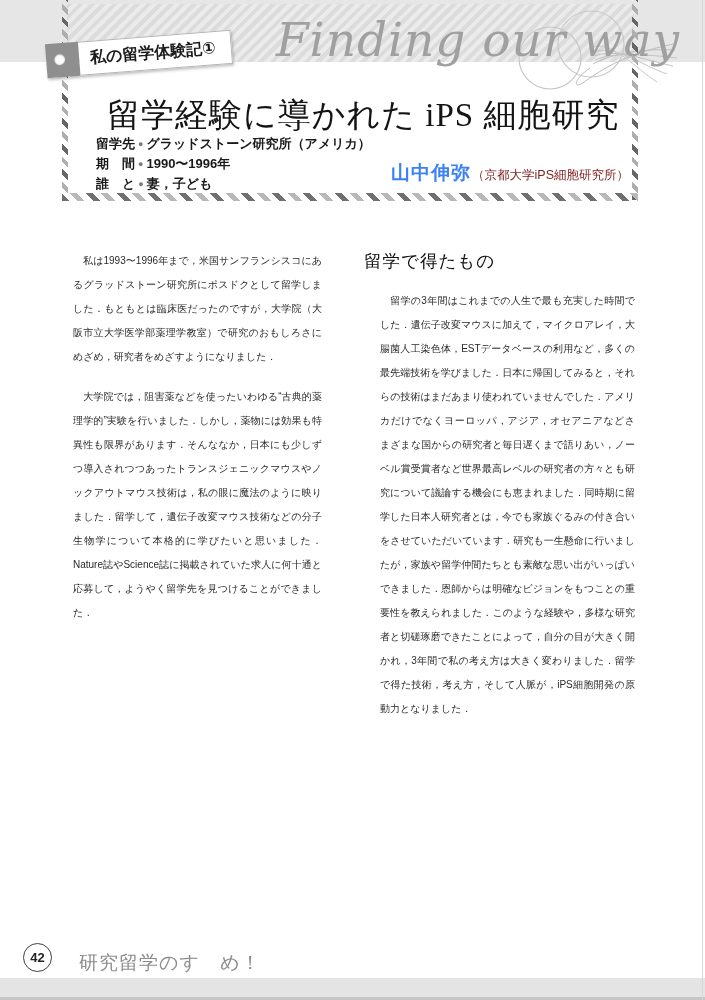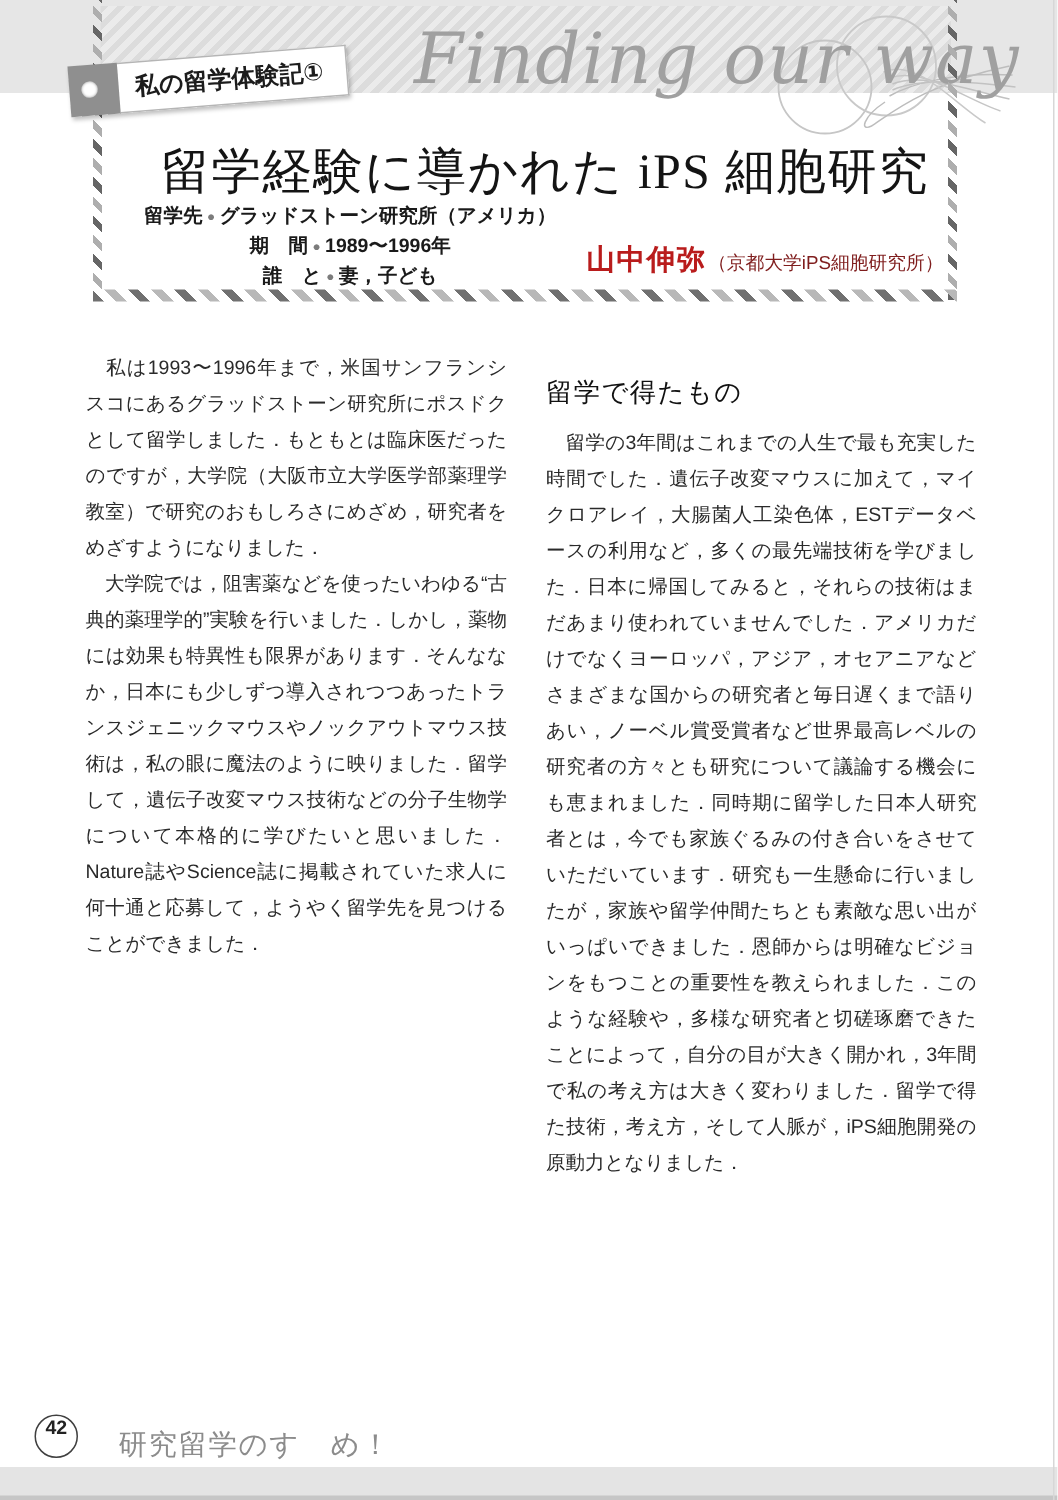--- a/index.html
+++ b/index.html
@@ -81,49 +81,49 @@
   
   .title {
     position: absolute; left: 95px; top: 82px; margin: 12px;
     font-family: "Liberation Serif", "DejaVu Serif", serif;
     font-weight: 500;
     font-size: 33px; line-height: 42px;
     color: #141414; letter-spacing: 1px;
     white-space: nowrap;
   }
   .meta { position: absolute; left: 96px; top: 134px; }
-  .meta-row { font-size: 13px; font-weight: bold; color: #1a1a1a; line-height: 20px; white-space: nowrap; text-align: center; }
+  .meta-row { font-size: 13px; font-weight: bold; color: #1a1a1a; line-height: 20px; white-space: nowrap; }
   .meta-bullet { font-size: 9px; color: #7c7c7c; margin: 0 3px; vertical-align: 1px; }
   .author { position: absolute; right: 76px; top: 160px; white-space: nowrap; }
-  .author-name { font-size: 19px; font-weight: 600; color: #b91c1c; letter-spacing: 1px; }
+  .author-name { font-size: 19px; font-weight: 600; color: #3b82f6; letter-spacing: 1px; }
   .author-affil { font-size: 12.5px; color: #7f1d1d; margin-left: 1px; }
 
   
   .col {
     position: absolute; top: 233px; height: 680px; overflow: hidden;
     color: #2a2a2a;
   }
   .col-left  { left: 57px;  width: 281px; }
   .col-right { left: 364px; width: 287px; }
   .col p {
-    margin: 0; font-size: 13px; line-height: 24px;
+    margin: 16px; font-size: 10px; line-height: 24px;
     text-align: justify;
   }
   .section-heading {
     margin: 16px 0 10px 0;
     font-size: 17.5px; font-weight: normal; color: #111111;
     letter-spacing: 1px;
   }
 
   
   .page-number {
     position: absolute; left: 23px; top: 943px;
     width: 29px; height: 29px;
     border: 1.5px solid #3f3f3f; border-radius: 50%;
-    display: flex; align-items: flex-start; justify-content: center;
+    display: flex; align-items: center; justify-content: center;
     font-size: 13px; font-weight: bold; color: #222222;
     box-sizing: border-box;
   }
   .book-title {
     position: absolute; left: 79px; top: 950px;
     font-size: 19px; color: #8c8c8c; letter-spacing: 1px;
     white-space: nowrap;
   }
   .bottom-bar {
     position: absolute; left: 0; top: 978px;
@@ -168,21 +168,21 @@
     <div class="tag-label">私の留学体験記①</div>
   </div>
 
   <h1 class="title">留学経験に導かれた iPS 細胞研究</h1>
 
   <div class="meta">
     <div class="meta-row">
       <span>留学先</span><span class="meta-bullet">●</span><span>グラッドストーン研究所（アメリカ）</span>
     </div>
     <div class="meta-row">
-      <span>期　間</span><span class="meta-bullet">●</span><span>1989〜1996年</span>
+      <span>期　間</span><span class="meta-bullet">●</span><span>1990〜1996年</span>
     </div>
     <div class="meta-row">
       <span>誰　と</span><span class="meta-bullet">●</span><span>妻，子ども</span>
     </div>
   </div>
 
   <div class="author">
     <span class="author-name">山中伸弥</span><span class="author-affil">（京都大学iPS細胞研究所）</span>
   </div>
 

